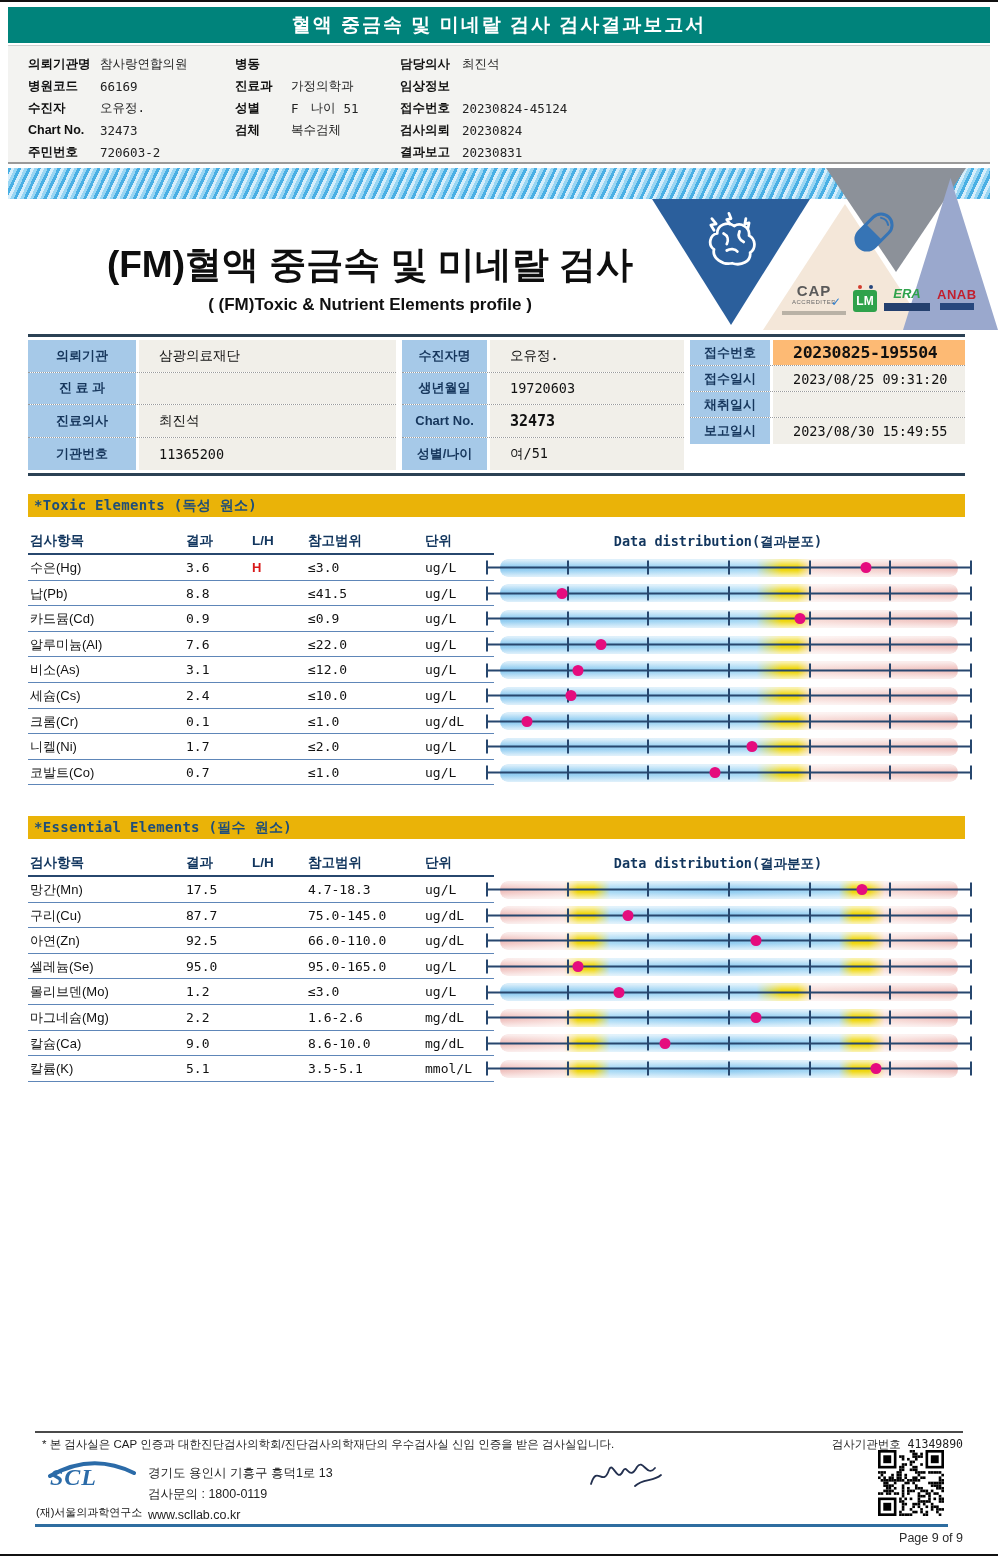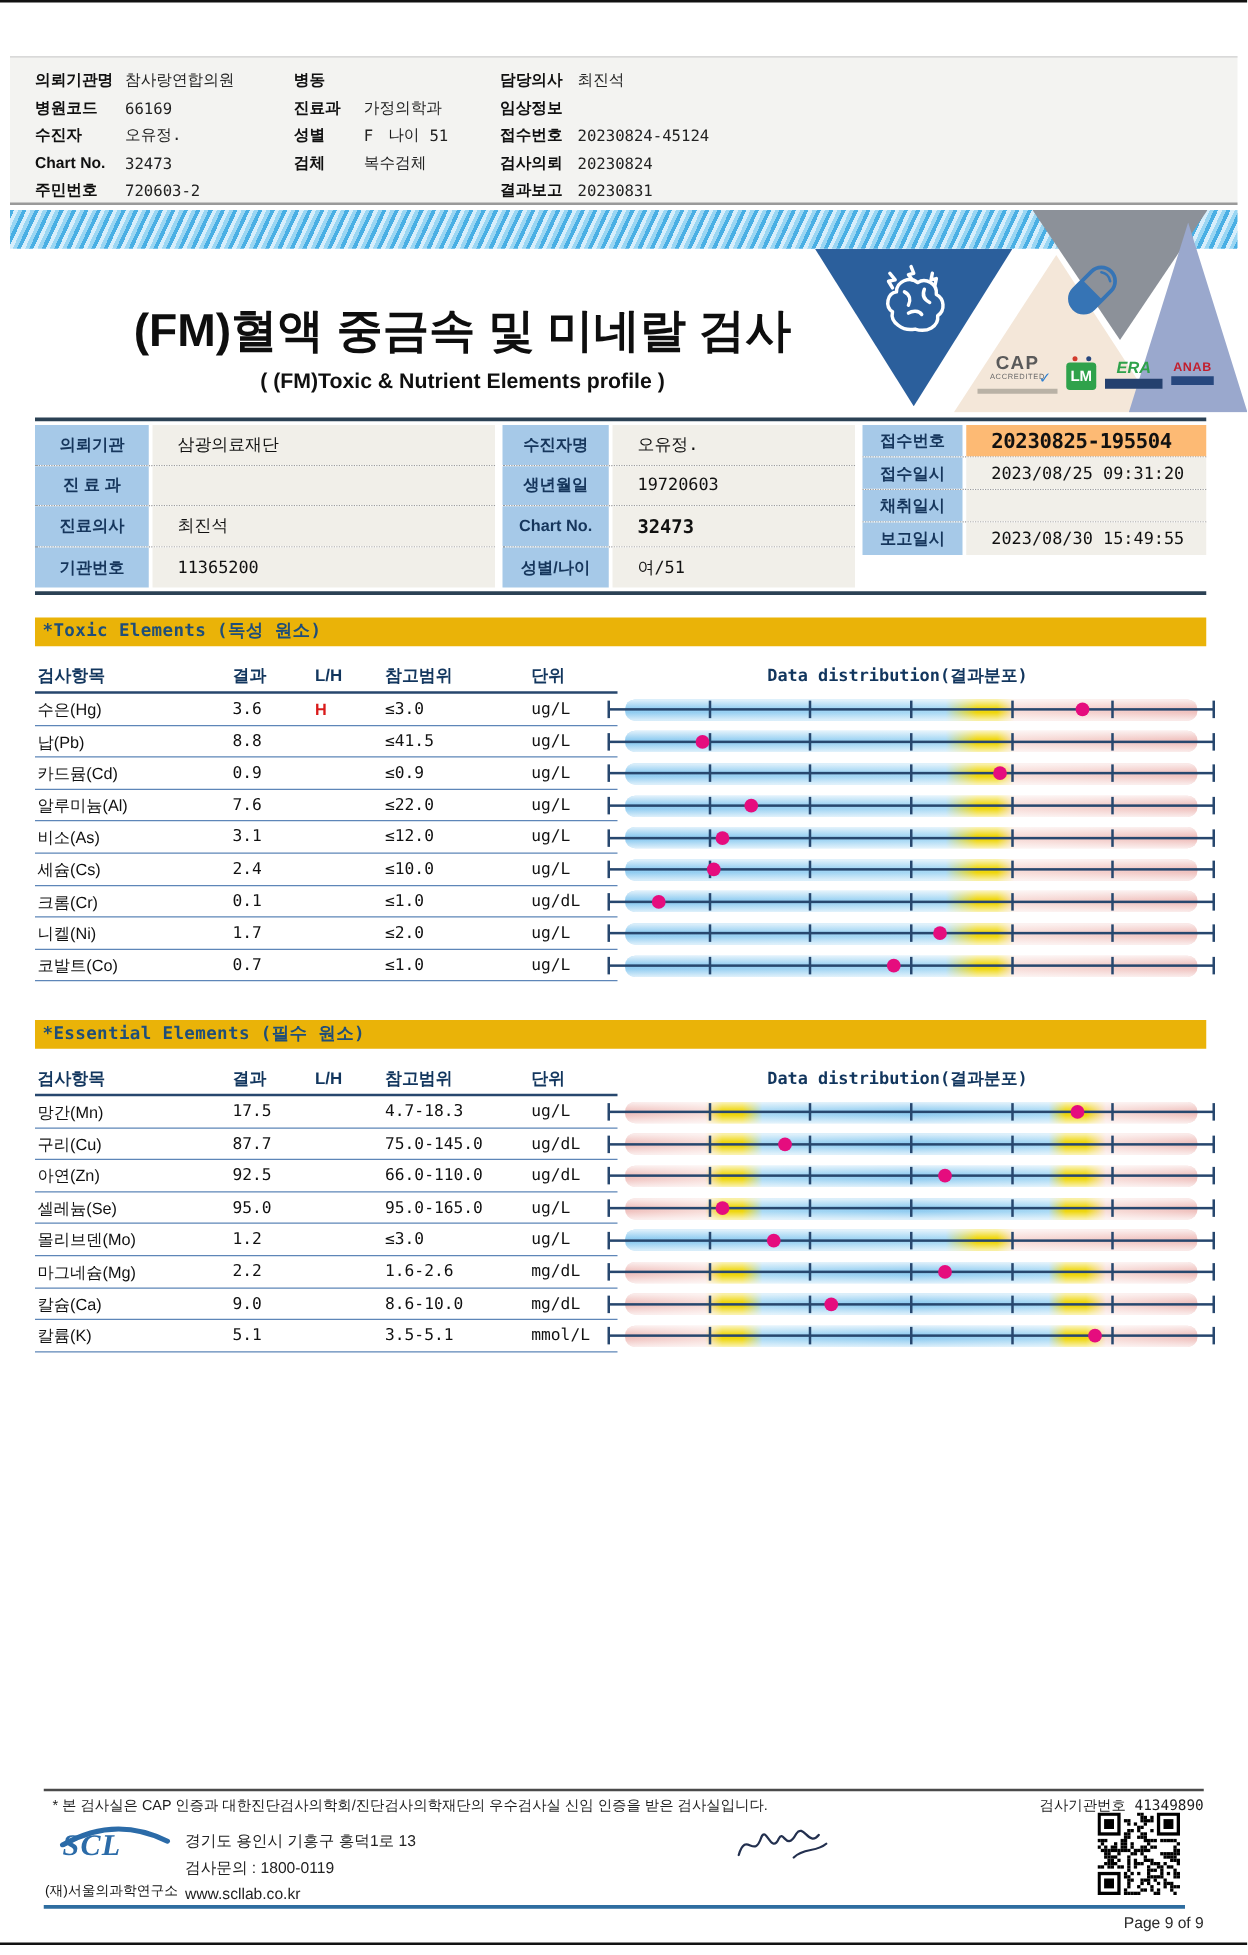--- a/index.html
+++ b/index.html
@@ -45,42 +45,42 @@
   .bdg-cap .cap-line2{font-size:6px;color:#6a6a6a;letter-spacing:.5px}
   .bdg-cap .cap-check{color:#2e7fd0;font-size:12px;font-weight:bold;margin-top:-10px;margin-left:44px}
   .cap-strip{width:64px;height:4px;background:#b9b2a6;margin-top:2px}
   .bdg-lm .lm-dots{display:flex;gap:7px;margin-bottom:1px}
   .bdg-lm .dotr{width:4px;height:4px;border-radius:50%;background:#d23c2e}
   .bdg-lm .dotb{width:4px;height:4px;border-radius:50%;background:#27477e}
   .bdg-lm .lm-box{width:24px;height:22px;background:#2FA24B;color:#fff;font-weight:bold;font-size:12px;
           display:flex;align-items:center;justify-content:center;border-radius:3px}
   .bdg-era .era-txt{font-style:italic;font-weight:bold;color:#2FA24B;font-size:13px}
   .era-strip{width:46px;height:8px;background:#24406e;margin-top:2px}
-  .bdg-anab .anab-txt{color:#c21f2e;font-weight:bold;font-size:10px;letter-spacing:.5px}
+  .bdg-anab .anab-txt{color:#c21f2e;font-weight:bold;font-size:13px;letter-spacing:.5px}
   .anab-strip{width:34px;height:7px;background:#27477e;margin-top:1px}
 
   
   .main-title{position:absolute;left:70px;top:240px;width:600px;text-align:center;
               font-size:37px;font-weight:bold;color:#0e0e0e;letter-spacing:0}
   .sub-title{position:absolute;left:70px;top:295px;width:600px;text-align:center;
              font-size:17px;font-weight:bold;color:#101010}
 
   
   .itable{position:absolute;left:28px;top:334px;width:937px;height:142px}
   .itable::before{content:"";position:absolute;left:0;top:0;width:100%;height:3px;background:#2B4154}
   .itable::after{content:"";position:absolute;left:0;bottom:0;width:100%;height:3px;background:#2B4154}
   .igroup{position:absolute;top:6px}
   .ig1{left:0;width:368px}.ig2{left:374px;width:282px}.ig3{left:662px;width:275px}
   .irow{display:flex;align-items:stretch;border-bottom:1px dotted #9a9a9a}
   .irow:last-child{border-bottom:none}
   .ig1 .irow,.ig2 .irow{height:32.5px}
   .ig3 .irow{height:26px}
   .ilabel{background:#A6C9E8;color:#16365C;font-weight:bold;font-size:13px;
           display:flex;align-items:center;justify-content:center;flex:0 0 auto}
-  .ig1 .ilabel{width:91px}.ig2 .ilabel{width:85px}.ig3 .ilabel{width:80px}
+  .ig1 .ilabel{width:108px}.ig2 .ilabel{width:85px}.ig3 .ilabel{width:80px}
   .ival{background:#F1EFE9;flex:1;margin-left:3px;display:flex;align-items:center;
         padding-left:20px;font-size:13.5px;color:#111}
   .ival.big{background:#fdba74;font-weight:bold;font-size:16.5px;letter-spacing:-.3px}
   .ival.bold{font-weight:bold;font-size:15px}
 
   
   .sec-title{position:absolute;left:28px;width:937px;height:23px;background:#eab308;color:#1F4E79;
              font-weight:bold;font-size:14px;line-height:23px;padding-left:6px;letter-spacing:.3px}
   .st-toxic{top:494px}.st-ess{top:816px}
   .ttable{position:absolute;left:28px;width:950px}
@@ -124,20 +124,23 @@
   .f-line2{position:absolute;left:35px;top:1524px;width:913px;height:2.5px;background:#2E6DA0}
   .f-page{position:absolute;left:840px;top:1531px;width:123px;text-align:right;font-size:12.5px;color:#2a2a2a}
 </style>
 </head>
 <body>
 
 <div class="page">
 
   <div class="hline" style="left:0;top:0;width:998px;height:2px"></div>
 
+  <div class="titlebar">
+    <span>혈액 중금속 및 미네랄 검사 검사결과보고서</span>
+  </div>
 
   <div class="pat">
     <div class="pcol pcol1" id="pcol1">
         <div class="prow">
           <span class="plabel">의뢰기관명</span>
           <span class="pval mono">참사랑연합의원</span>
         </div>
         <div class="prow">
           <span class="plabel">병원코드</span>
           <span class="pval mono">66169</span>

